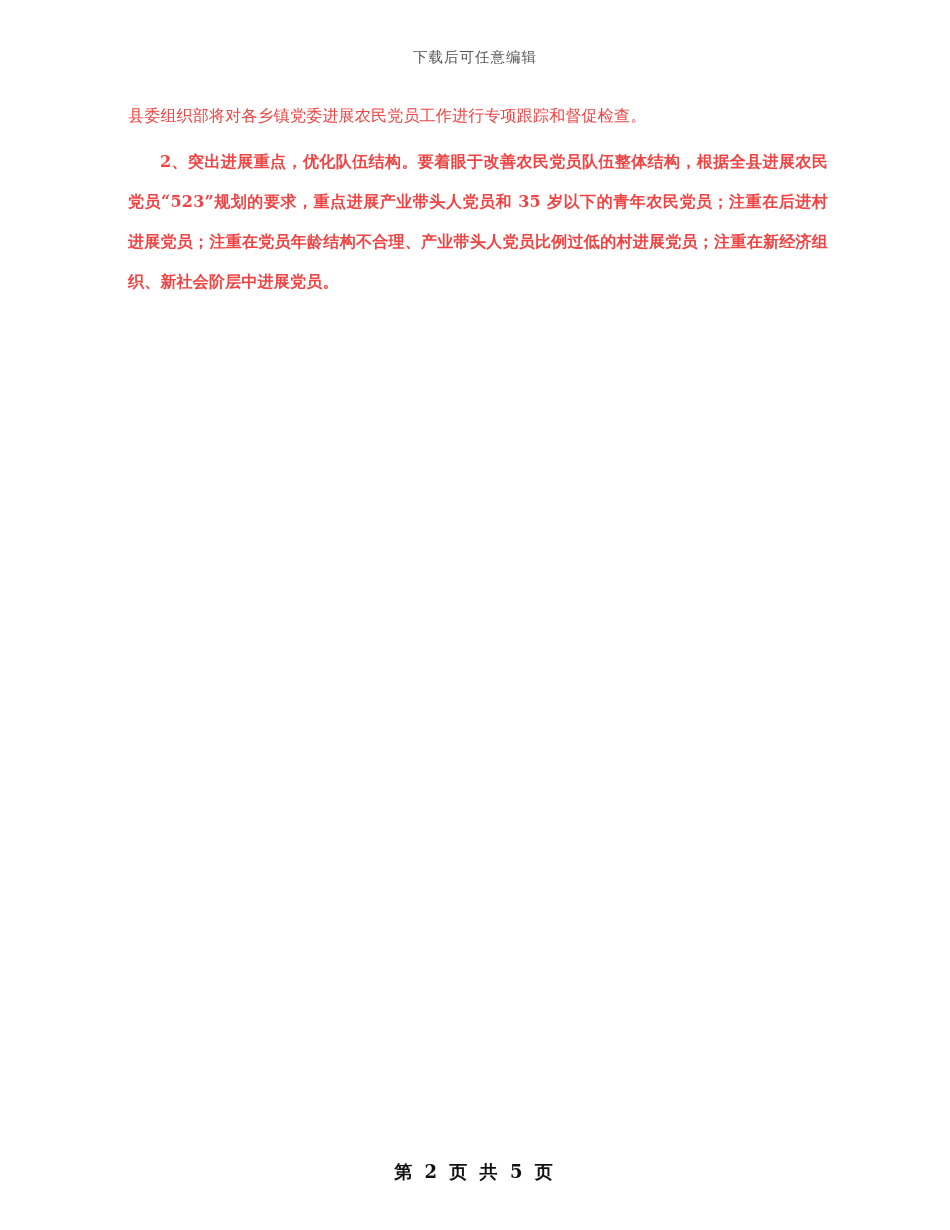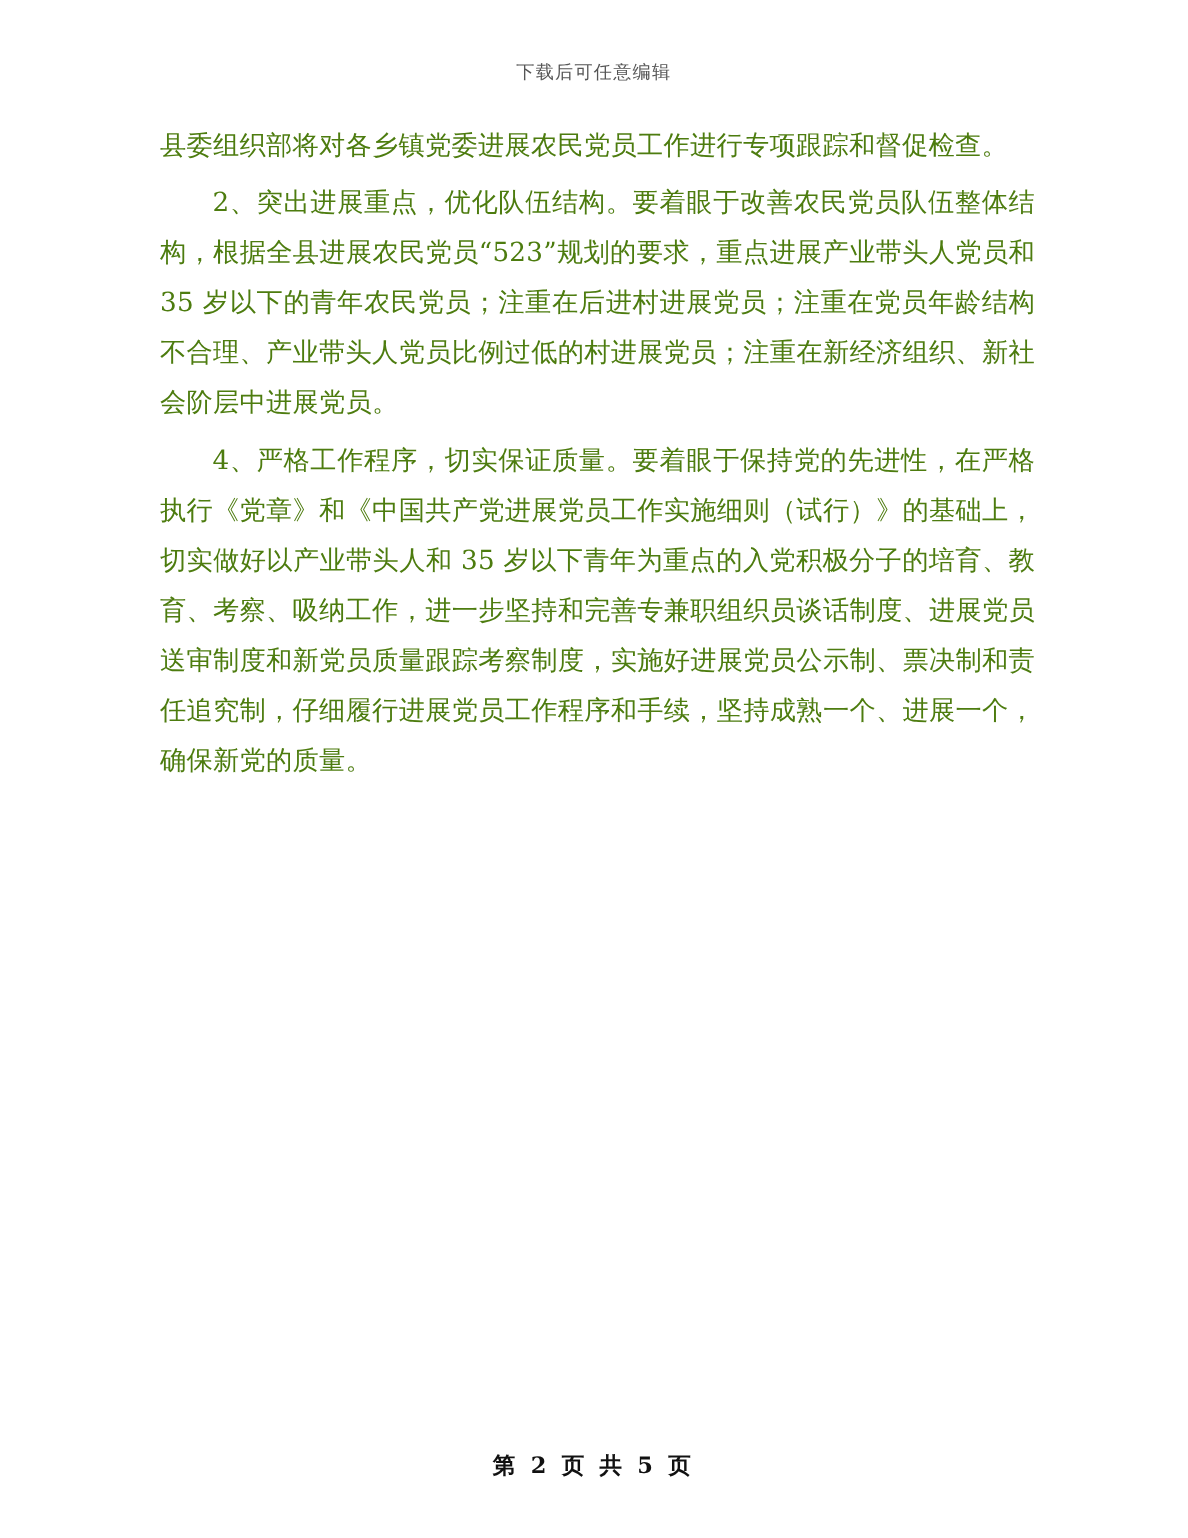--- a/index.html
+++ b/index.html
@@ -35,29 +35,30 @@
     font-family: "DejaVu Sans", "Liberation Sans", sans-serif;
   }
   .body-area {
     position: absolute;
     top: 96px;
     left: 128px;
     width: 700px;
   }
   p.para {
     margin: 0 0 6px 0;
-    font-size: 21px;
+    font-size: 16px;
     line-height: 40px;
     text-align: justify;
     text-justify: inter-ideograph;
     letter-spacing: 0.2px;
-    color: #4d7c0f;
+    color: #ef4444;
   }
   p.indent {
     text-indent: 2em;
+    font-weight: bold;
   }
   .footer {
     position: absolute;
     bottom: 46px;
     left: 0;
     width: 950px;
     text-align: center;
     font-size: 18px;
     font-weight: bold;
     color: #111111;
@@ -68,18 +69,17 @@
 </head>
 <body>
 
 <div class="page">
 
   <div class="header-note">下载后可任意编辑</div>
 
   <div class="body-area">
     <p class="para">县委组织部将对各乡镇党委进展农民党员工作进行专项跟踪和督促检查。</p>
     <p class="para indent">2、突出进展重点，优化队伍结构。要着眼于改善农民党员队伍整体结构，根据全县进展农民党员“523”规划的要求，重点进展产业带头人党员和 35 岁以下的青年农民党员；注重在后进村进展党员；注重在党员年龄结构不合理、产业带头人党员比例过低的村进展党员；注重在新经济组织、新社会阶层中进展党员。</p>
-    <p class="para indent">4、严格工作程序，切实保证质量。要着眼于保持党的先进性，在严格执行《党章》和《中国共产党进展党员工作实施细则（试行）》的基础上，切实做好以产业带头人和 35 岁以下青年为重点的入党积极分子的培育、教育、考察、吸纳工作，进一步坚持和完善专兼职组织员谈话制度、进展党员送审制度和新党员质量跟踪考察制度，实施好进展党员公示制、票决制和责任追究制，仔细履行进展党员工作程序和手续，坚持成熟一个、进展一个，确保新党的质量。</p>
   </div>
 
   <div class="footer">第 2 页 共 5 页</div>
 
 </div>
 
 </body></html>

